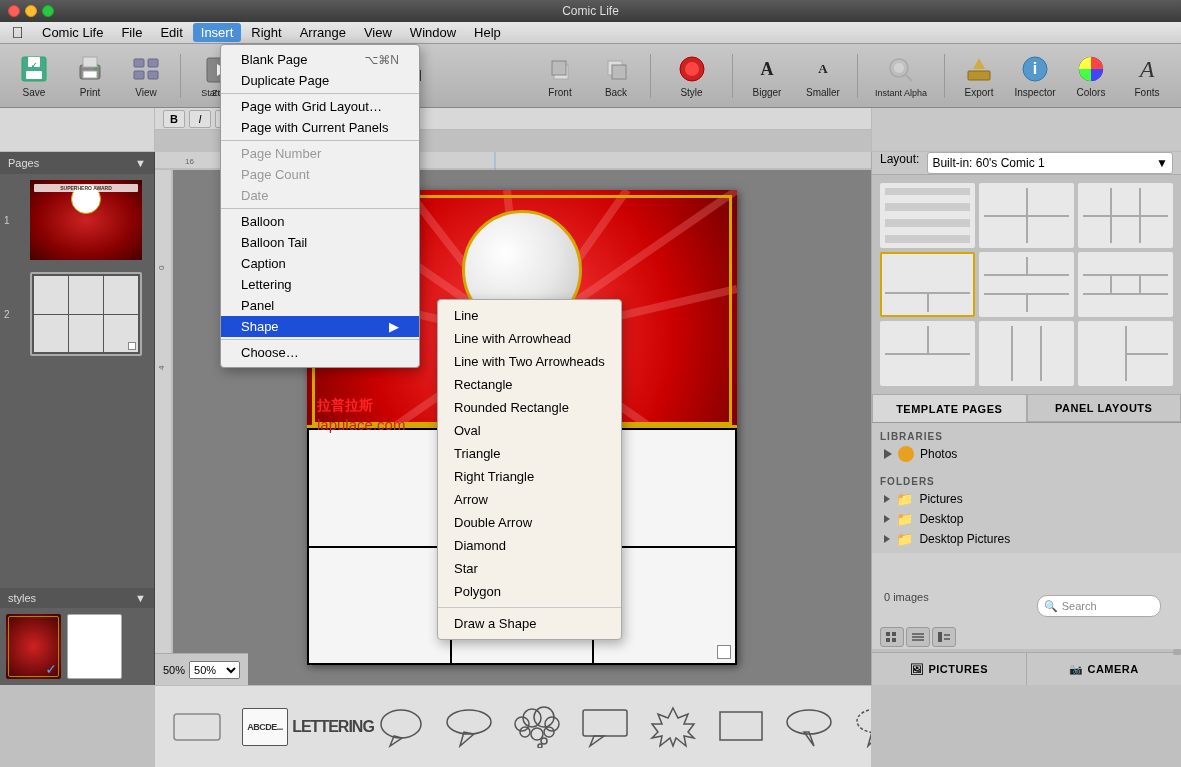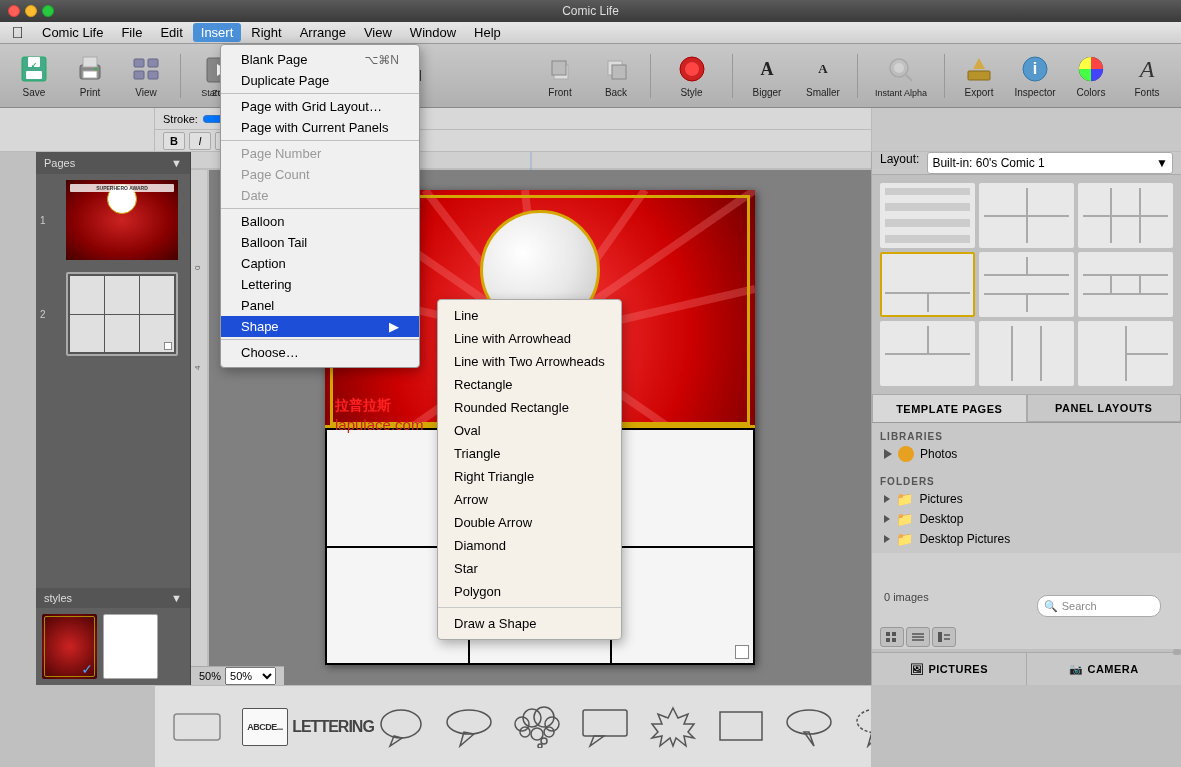--- a/index.html
+++ b/index.html
@@ -94,21 +94,20 @@
       font-size: 11px;
       border-bottom: 1px solid #bbb;
       gap: 4px;
     }
     .stroke-bar input[type=range] { width: 80px; height: 12px; }
 
     
     .main-area {
       display: flex;
       height: calc(767px - 22px - 22px - 64px - 22px);
-      margin-left: 36px;
     }
 
     
     .pages-sidebar {
       width: 155px;
       background: #606060;
       border-right: 1px solid #444;
       display: flex;
       flex-direction: column;
       overflow: hidden;
@@ -677,26 +676,20 @@
   <div class="toolbar-btn">
     <div class="toolbar-icon" style="font-family: serif; font-size:24px; color:#333; font-style:italic">A</div>
     <span>Fonts</span>
   </div>
 </div>
 
 <div style="display:flex; height:44px;">
   <div style="width:155px; background:#d8d8d8; border-bottom:1px solid #bbb; border-right:1px solid #bbb;"></div>
   <div style="flex:1; display:flex; flex-direction:column;">
 
-    <div class="stroke-bar">
-      <span>Stroke:</span>
-      <input type="range" style="width: 80px;" value="30">
-      <div style="width:30px; height:14px; background:white; border:1px solid #aaa; border-radius:2px;"></div>
-      <div style="width:30px; height:14px; background:#888; border:1px solid #aaa; border-radius:2px;"></div>
-    </div>
 
     <div class="format-bar">
       <div class="format-btn" style="font-weight:bold">B</div>
       <div class="format-btn" style="font-style:italic">I</div>
       <div class="format-btn" style="text-decoration:underline">U</div>
       <div style="width:1px; height:16px; background:#aaa; margin:0 4px;"></div>
 
       <div class="format-btn">
         <svg width="12" height="10">
             <line x1="0" y1="2" x2="12" y2="2" stroke="#444" stroke-width="1.5"></line>
@@ -845,21 +838,21 @@
               </div>
             </div>
           </div>
 
           <div style="position:absolute; bottom:250px; left:10px; color:#ff2222; font-size:14px; font-weight:bold; font-family:serif; z-index:10;">拉普拉斯</div>
           <div style="position:absolute; bottom:232px; left:10px; color:#cc2222; font-size:15px; font-family:sans-serif; z-index:10;">lapulace.com</div>
         </div>
       </div>
     </div>
 
-    <div style="position:absolute; bottom:0; left:0; height:19px; display:flex; align-items:center; padding:0 8px; font-size:11px; background:#c8c8c8; border-top:1px solid #aaa; gap:4px;">
+    <div style="position:absolute; bottom:0; left:0; height:32px; display:flex; align-items:center; padding:0 8px; font-size:11px; background:#c8c8c8; border-top:1px solid #aaa; gap:4px;">
       <span>50%</span>
       <select style="font-size:11px; height:18px;">
         <option>50%</option>
         <option>75%</option>
         <option>100%</option>
       </select>
     </div>
   </div>
 
   <div class="right-panel">

